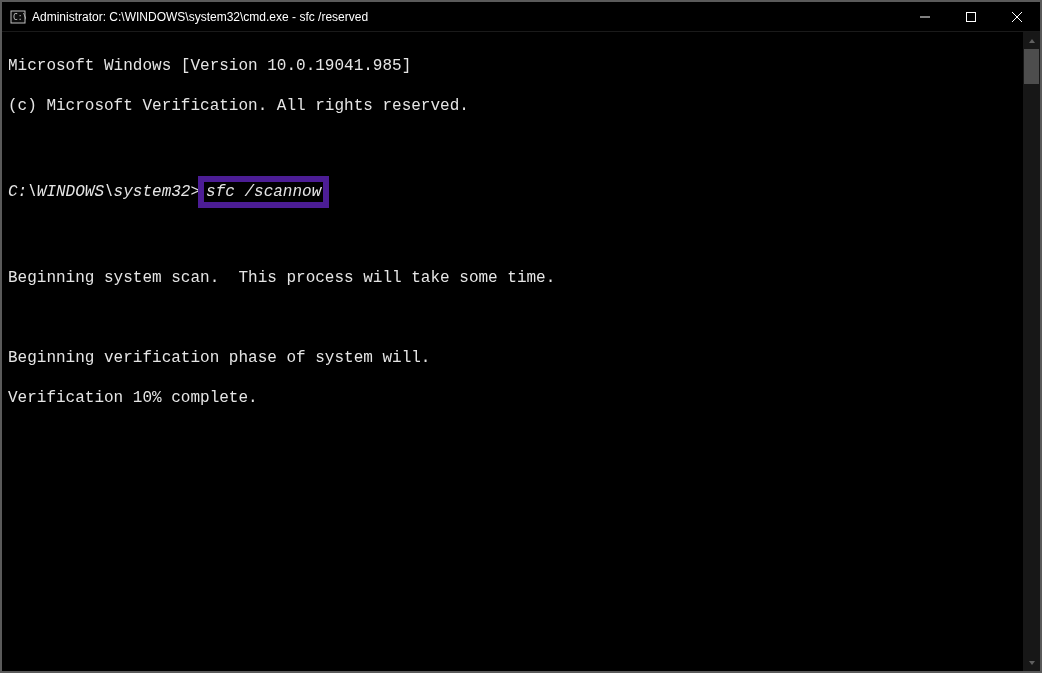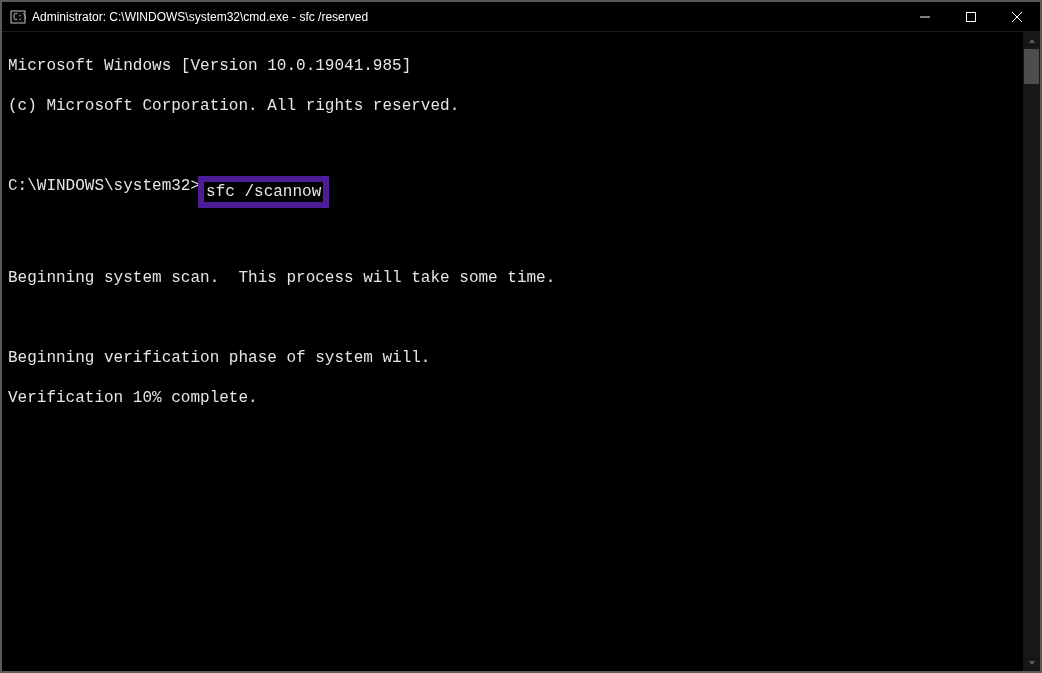--- a/index.html
+++ b/index.html
@@ -86,21 +86,22 @@
       color: #e5e5e5;
       white-space: pre;
       overflow: hidden;
     }
     .console-line {
       display: block;
       min-height: 20px;
     }
     .prompt-line {
       display: flex;
-      align-items: flex-start;
+      align-items: center;
+      font-style: italic;
     }
     .highlight-box {
       border: 6px solid #4c1d95;
       padding: 0 2px;
       margin-left: -2px;
       display: inline-block;
     }
     .scrollbar {
       width: 17px;
       background: #171717;
@@ -176,21 +177,21 @@
             <line x1="0" y1="0" x2="10" y2="10"></line>
             <line x1="10" y1="0" x2="0" y2="10"></line>
           </svg>
       </div>
     </div>
   </div>
 
   <div class="console-area">
     <div class="console-content">
 <span class="console-line">Microsoft Windows [Version 10.0.19041.985]</span>
-<span class="console-line">(c) Microsoft Corporation. All rights reserved.</span>
+<span class="console-line">(c) Microsoft Verification. All rights reserved.</span>
 <span class="console-line"></span>
 <span class="console-line prompt-line"><span>C:\WINDOWS\system32&gt;</span><span class="highlight-box"><span>sfc /scannow</span></span></span>
 <span class="console-line"></span>
 <span class="console-line">Beginning system scan.  This process will take some time.</span>
 <span class="console-line"></span>
 <span class="console-line">Beginning verification phase of system will.</span>
 <span class="console-line">Verification 10% complete.</span>
     </div>
 
     <div class="scrollbar">

